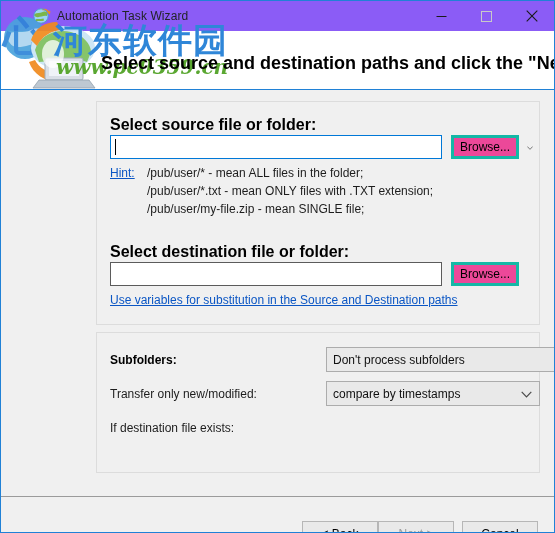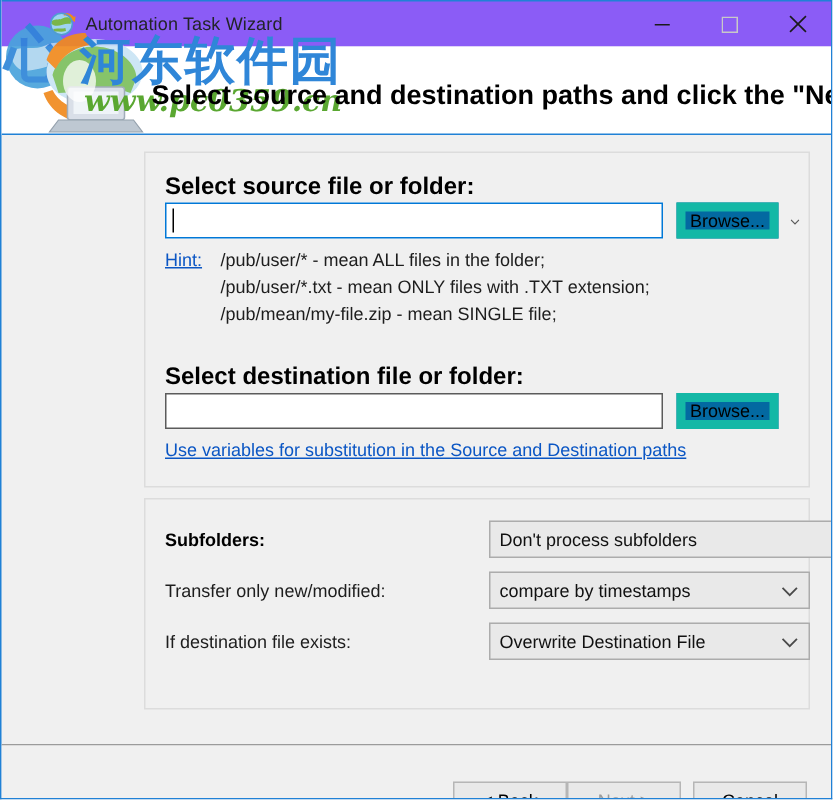--- a/index.html
+++ b/index.html
@@ -167,22 +167,22 @@
   .caret {
     position: absolute;
     width: 1px;
     background: #000;
     animation: none;
   }
 
   .btn {
     position: absolute;
     box-sizing: border-box;
-    background: #0369a1;
-    border: 6px solid #14b8a6;
+    background: #ec4899;
+    border: 3px solid #14b8a6;
     font-family: "Liberation Sans", sans-serif;
     font-size: 12px;
     color: #000;
     text-align: center;
     display: flex;
     align-items: center;
     justify-content: center;
     padding: 0;
     white-space: nowrap;
   }
@@ -333,21 +333,21 @@
       <button class="btn" style="left:354px; top:33px; width:68px; height:24px;">Browse...</button>
       <button class="split-arrow" style="left:424px; top:34px;">
         <svg width="9" height="6" viewBox="0 0 9 6">
           <path d="M0.5 0.8 L4.5 5 L8.5 0.8" fill="none" stroke="#5b5b5b" stroke-width="1.2"></path>
         </svg>
       </button>
 
       <div class="link" style="left:13px; top:64px;">Hint:</div>
       <div class="hint-line" style="left:50px; top:64px;">/pub/user/* - mean ALL files in the folder;</div>
       <div class="hint-line" style="left:50px; top:82px;">/pub/user/*.txt - mean ONLY files with .TXT extension;</div>
-      <div class="hint-line" style="left:50px; top:100px;">/pub/mean/my-file.zip - mean SINGLE file;</div>
+      <div class="hint-line" style="left:50px; top:100px;">/pub/user/my-file.zip - mean SINGLE file;</div>
 
       <div class="field-label" style="left:13px; top:141px;">Select destination file or folder:</div>
 
       <input class="text-input normal" style="left: 13px; top: 160px; width: 332px; height: 24px;" value="" placeholder="">
 
       <button class="btn" style="left:354px; top:160px; width:68px; height:24px;">Browse...</button>
 
       <div class="link" style="left:13px; top:191px;">Use variables for substitution in the Source and Destination paths</div>
     </div>
 
@@ -367,28 +367,20 @@
       <div class="combo" style="left:229px; top:48px; width:214px; height:25px;">
         <span>compare by timestamps</span>
         <span class="chev">
           <svg width="11" height="7" viewBox="0 0 11 7">
             <path d="M0.7 0.9 L5.5 5.8 L10.3 0.9" fill="none" stroke="#4a4a4a" stroke-width="1.2"></path>
           </svg>
         </span>
       </div>
 
       <div class="opt-label" style="left:13px; top:88px;">If destination file exists:</div>
-      <div class="combo" style="left:229px; top:82px; width:214px; height:25px;">
-        <span>Overwrite Destination File</span>
-        <span class="chev">
-          <svg width="11" height="7" viewBox="0 0 11 7">
-            <path d="M0.7 0.9 L5.5 5.8 L10.3 0.9" fill="none" stroke="#4a4a4a" stroke-width="1.2"></path>
-          </svg>
-        </span>
-      </div>
     </div>
 
     <div id="footer-sep"></div>
     <div id="footer">
       <button class="btn flat footer-btn" style="left:301px;">&lt; Back</button>
       <button class="btn flat footer-btn disabled" style="left:377px;">Next &gt;</button>
       <button class="btn flat footer-btn" style="left:461px;">Cancel</button>
     </div>
 
   </div>

